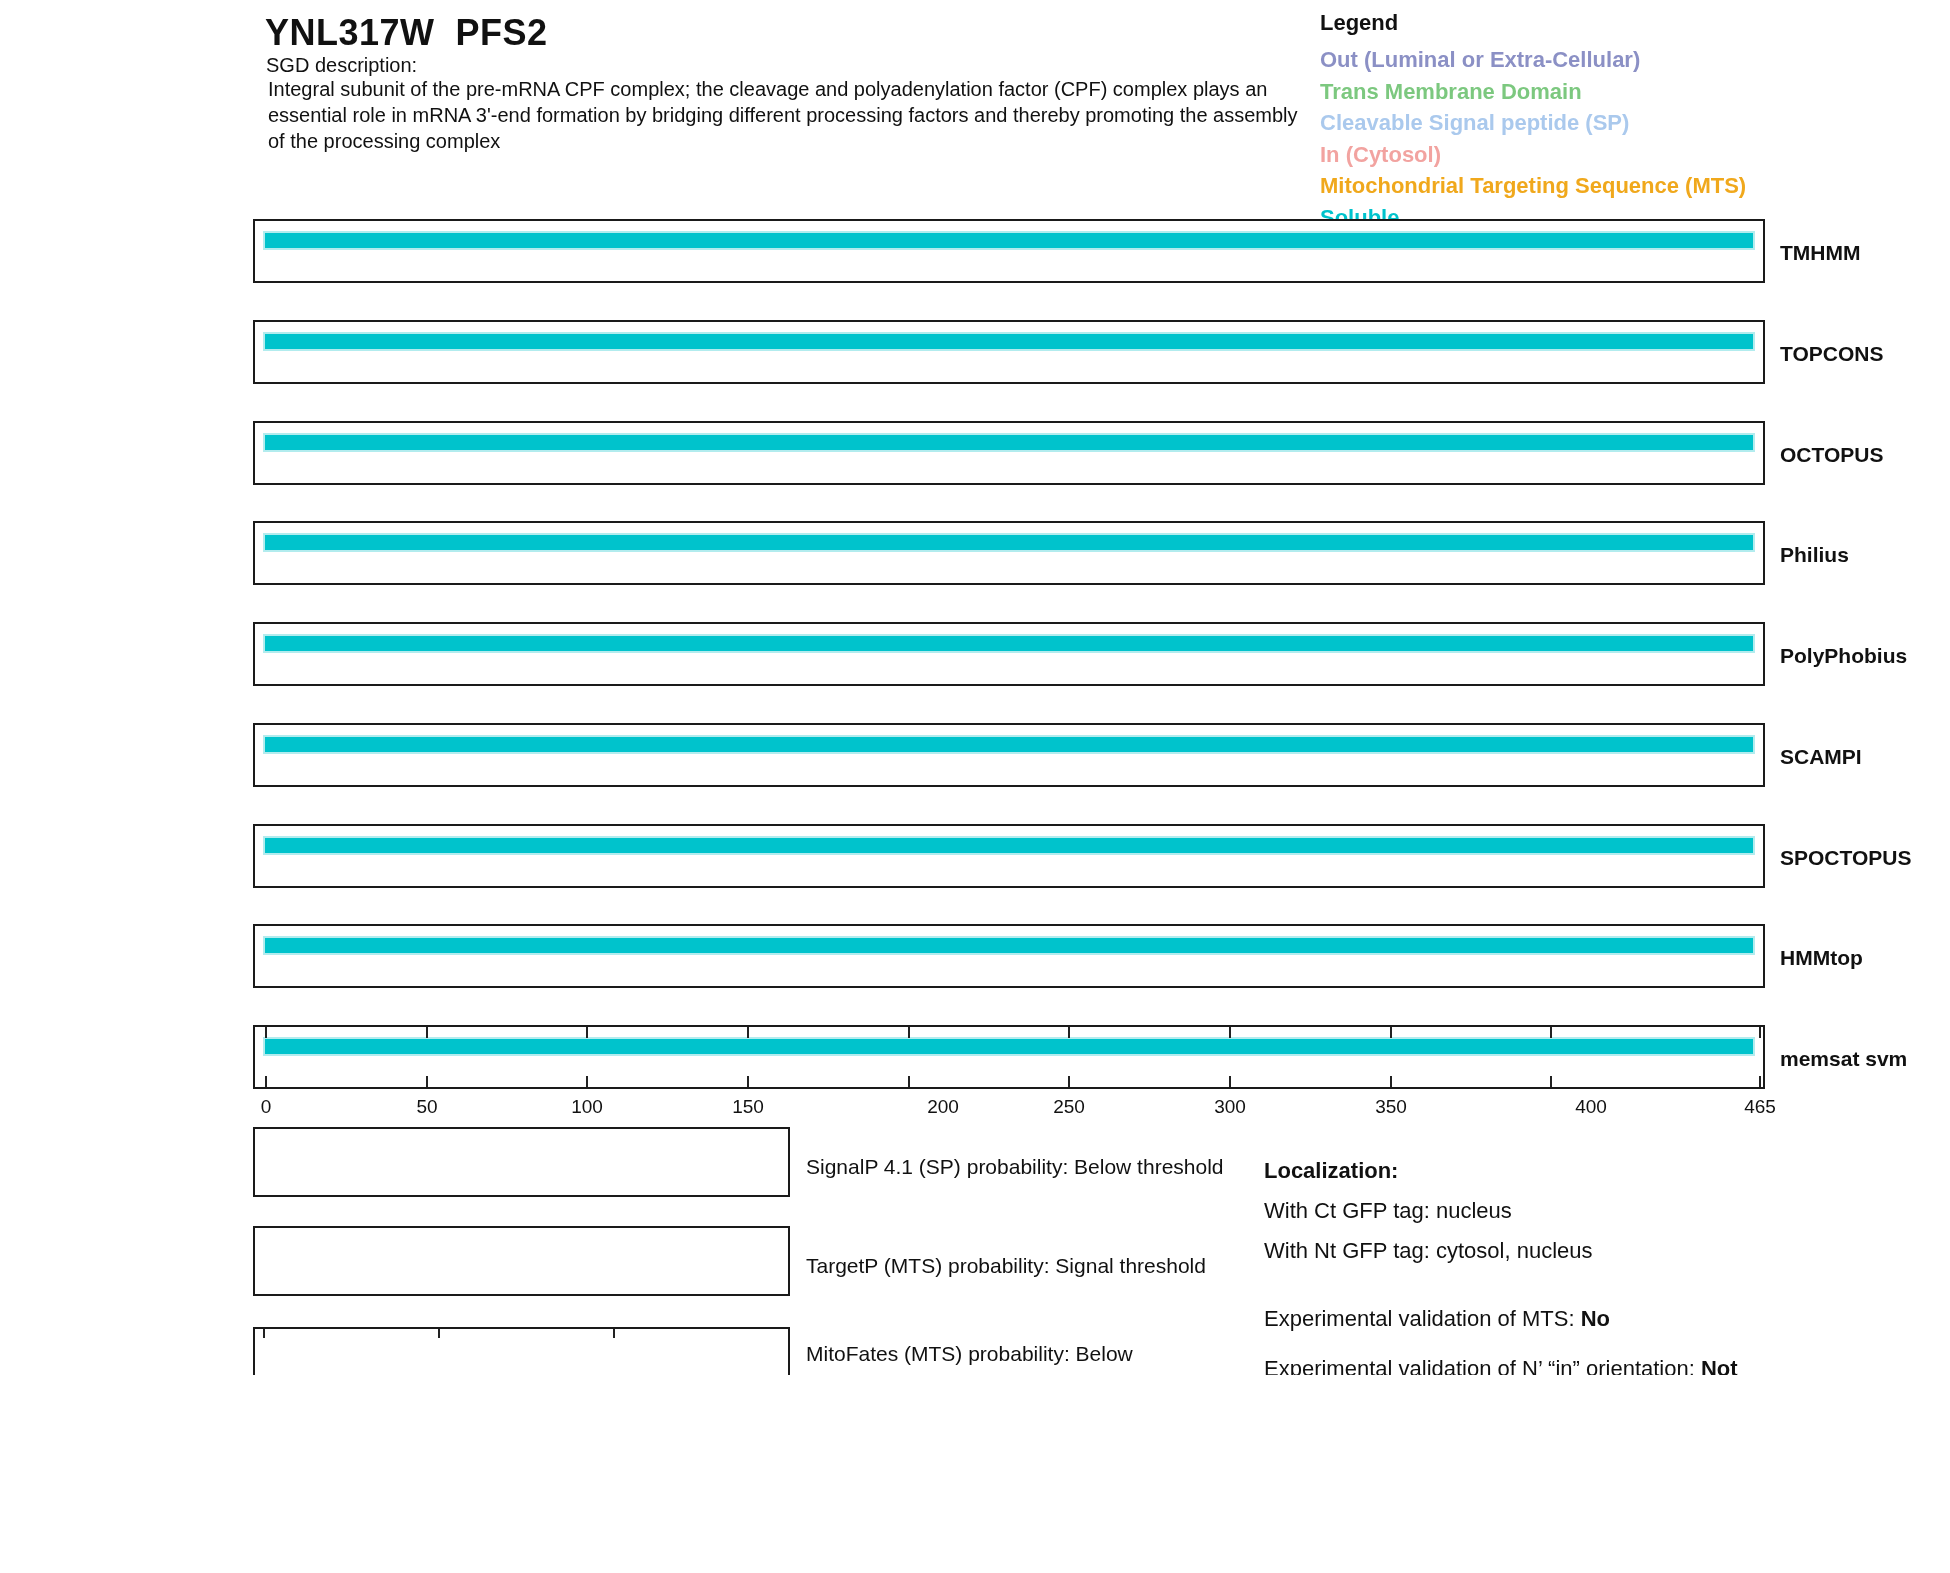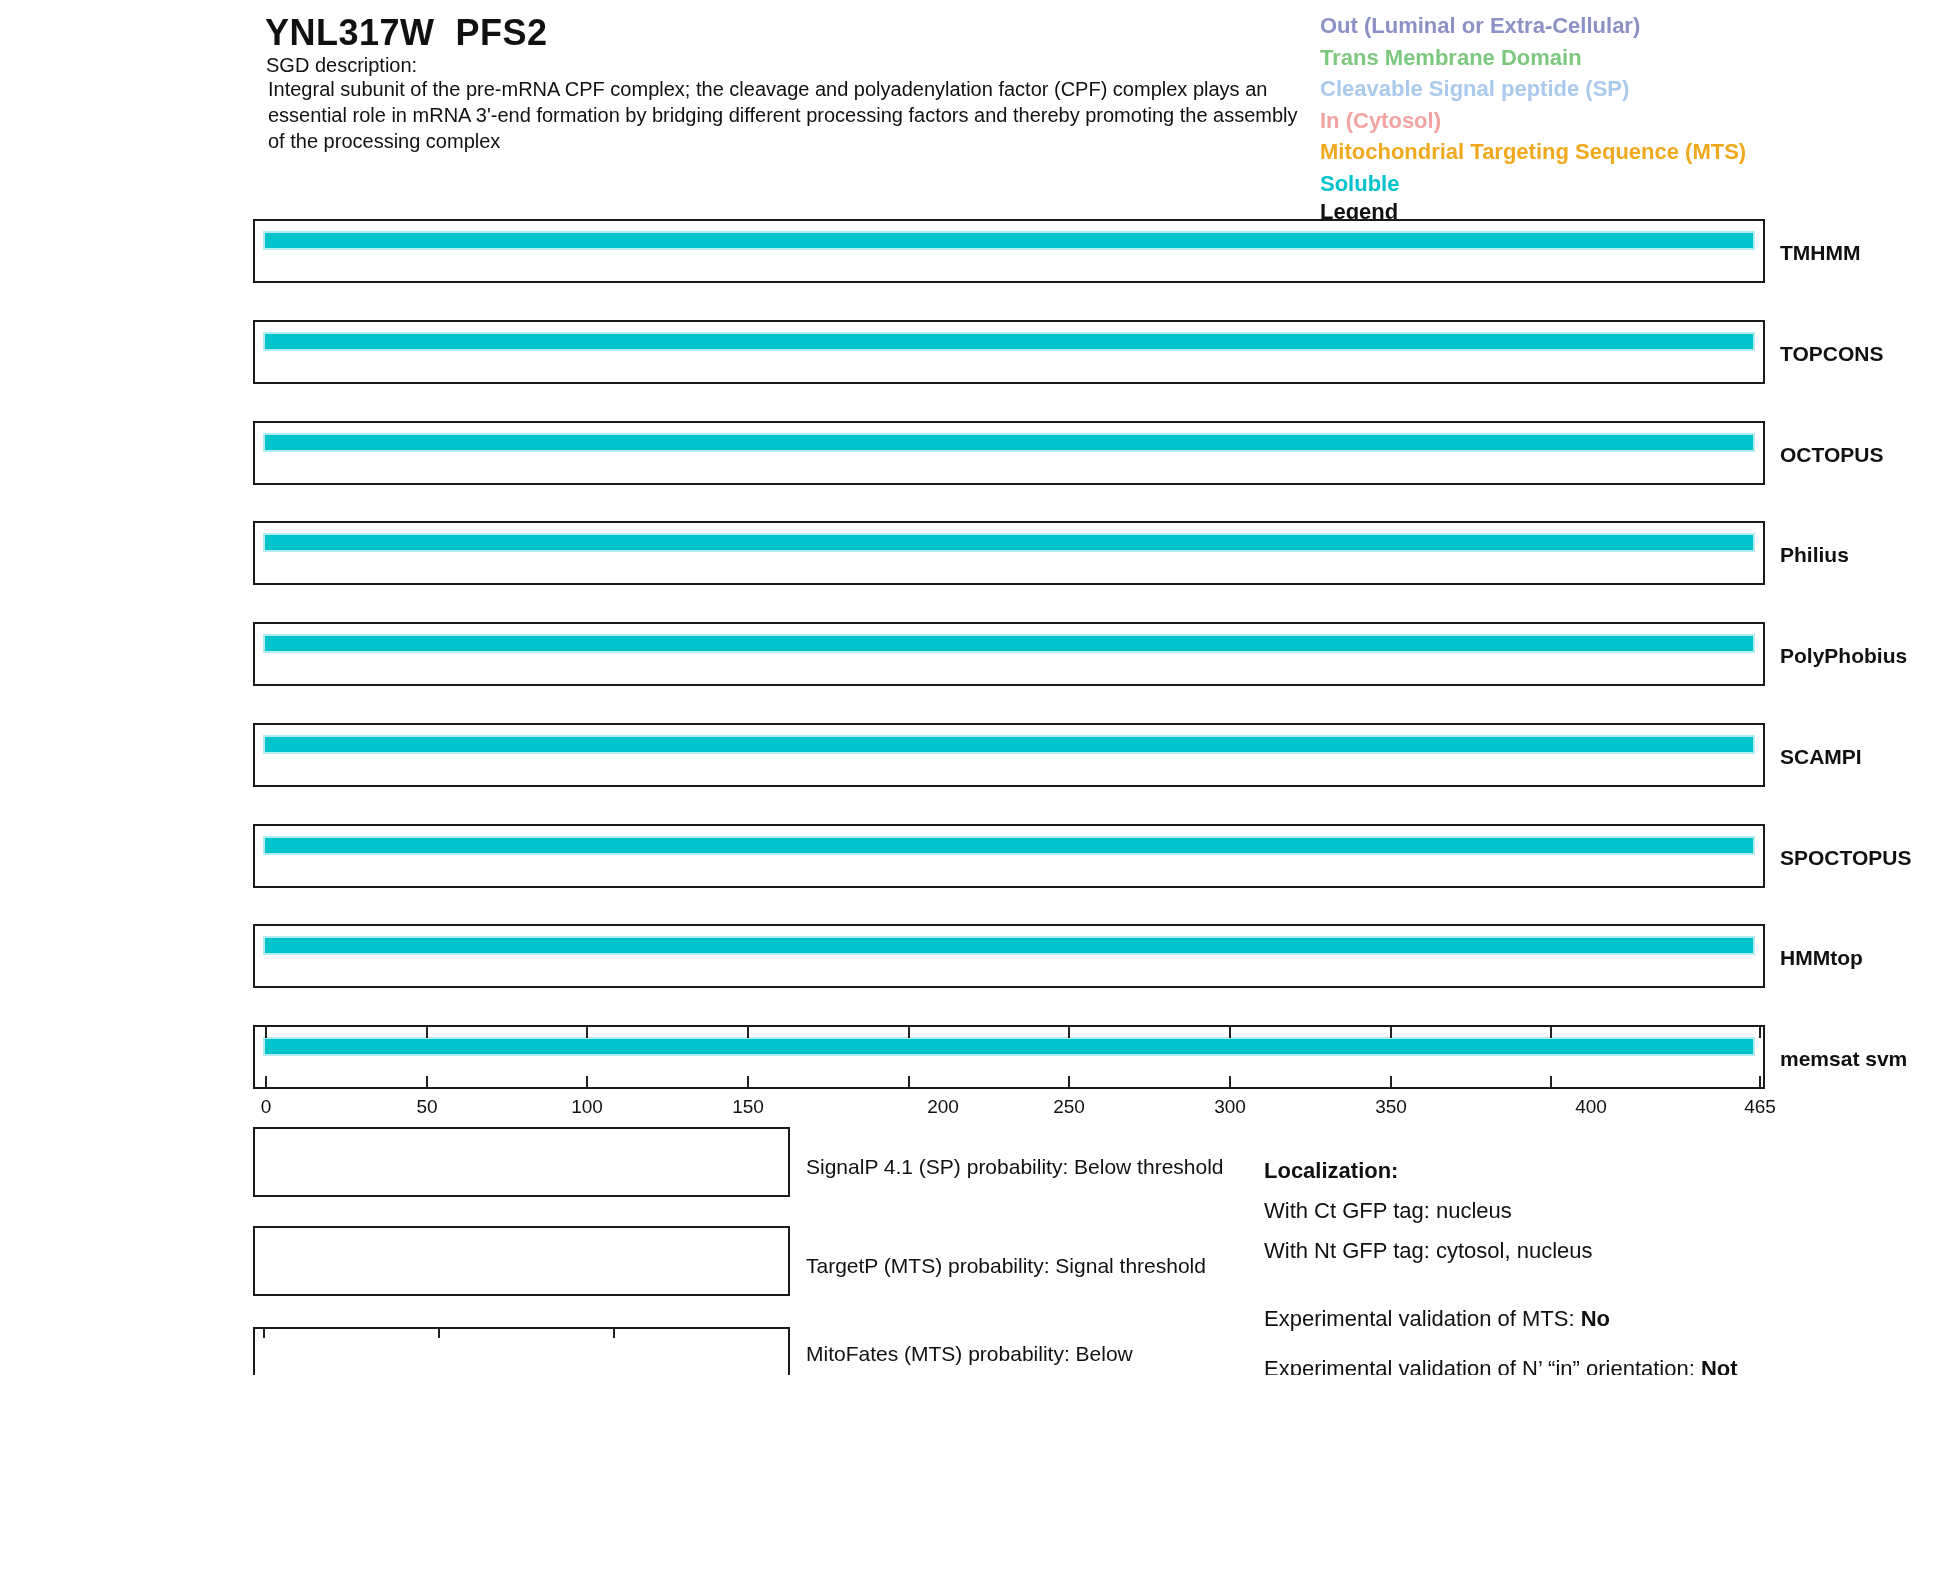--- a/index.html
+++ b/index.html
@@ -31,29 +31,29 @@
 </head>
 <body>
 
 <div id="canvas">
 
   <div id="page-title" class="abs">YNL317W  PFS2</div>
   <div id="sgd-label" class="abs">SGD description:</div>
   <div id="sgd-desc" class="abs">Integral subunit of the pre-mRNA CPF complex; the cleavage and polyadenylation factor (CPF) complex plays an essential role in mRNA 3'-end formation by bridging different processing factors and thereby promoting the assembly of the processing complex</div>
 
   <div id="legend" class="abs">
+    <div id="legend-title">Legend</div>
     <div id="legend-items">
         <div class="legend-item" style="color: rgb(139, 144, 197);">Out (Luminal or Extra-Cellular)</div>
         <div class="legend-item" style="color: rgb(124, 200, 127);">Trans Membrane Domain</div>
         <div class="legend-item" style="color: rgb(170, 201, 237);">Cleavable Signal peptide (SP)</div>
         <div class="legend-item" style="color: rgb(242, 163, 160);">In (Cytosol)</div>
         <div class="legend-item" style="color: rgb(240, 168, 28);">Mitochondrial Targeting Sequence (MTS)</div>
         <div class="legend-item" style="color: rgb(0, 195, 204);">Soluble</div>
       </div>
-    <div id="legend-title">Legend</div>
   </div>
 
   <div id="tracks">
       <div class="track-box" style="left: 253px; top: 219px; width: 1512px; height: 64px;"></div>
       <div class="track-bar" style="left: 263px; top: 231px; width: 1492px; height: 19px; background: rgb(0, 195, 204);"></div>
       <div class="track-label" style="left: 1780px; top: 241px;">TMHMM</div>
       <div class="track-box" style="left: 253px; top: 320px; width: 1512px; height: 64px;"></div>
       <div class="track-bar" style="left: 263px; top: 332px; width: 1492px; height: 19px; background: rgb(0, 195, 204);"></div>
       <div class="track-label" style="left: 1780px; top: 342px;">TOPCONS</div>
       <div class="track-box" style="left: 253px; top: 421px; width: 1512px; height: 64px;"></div>

